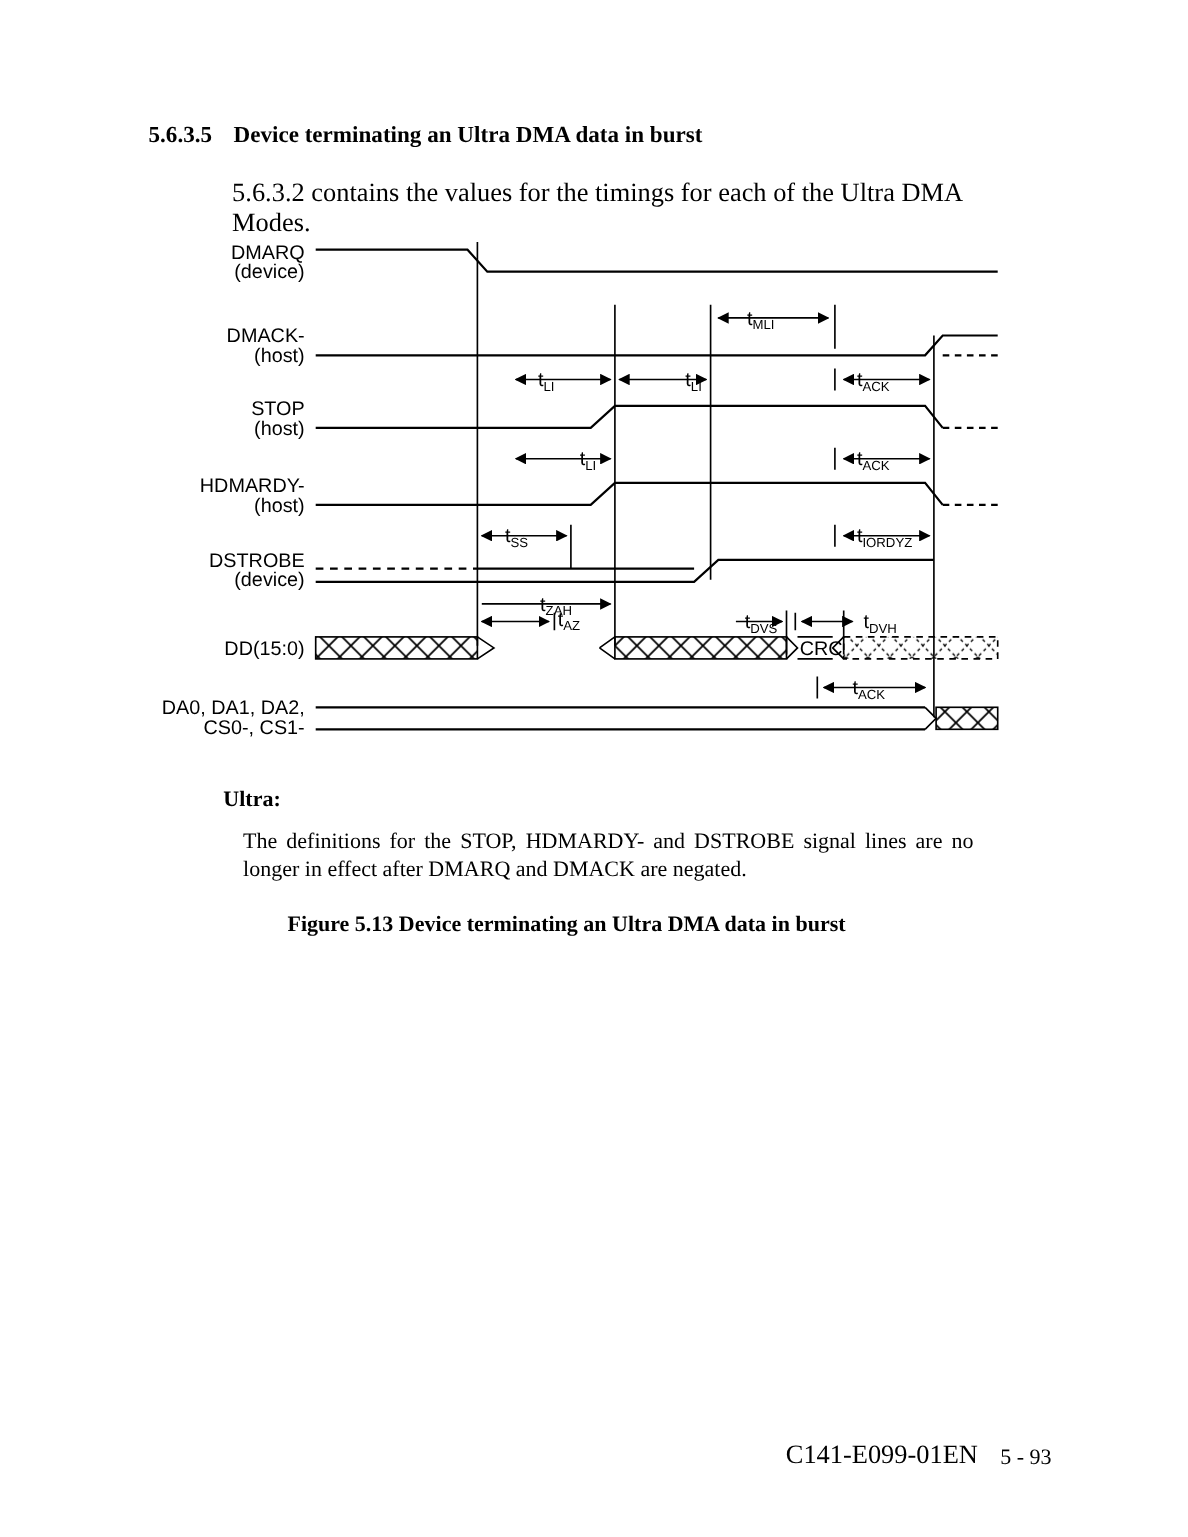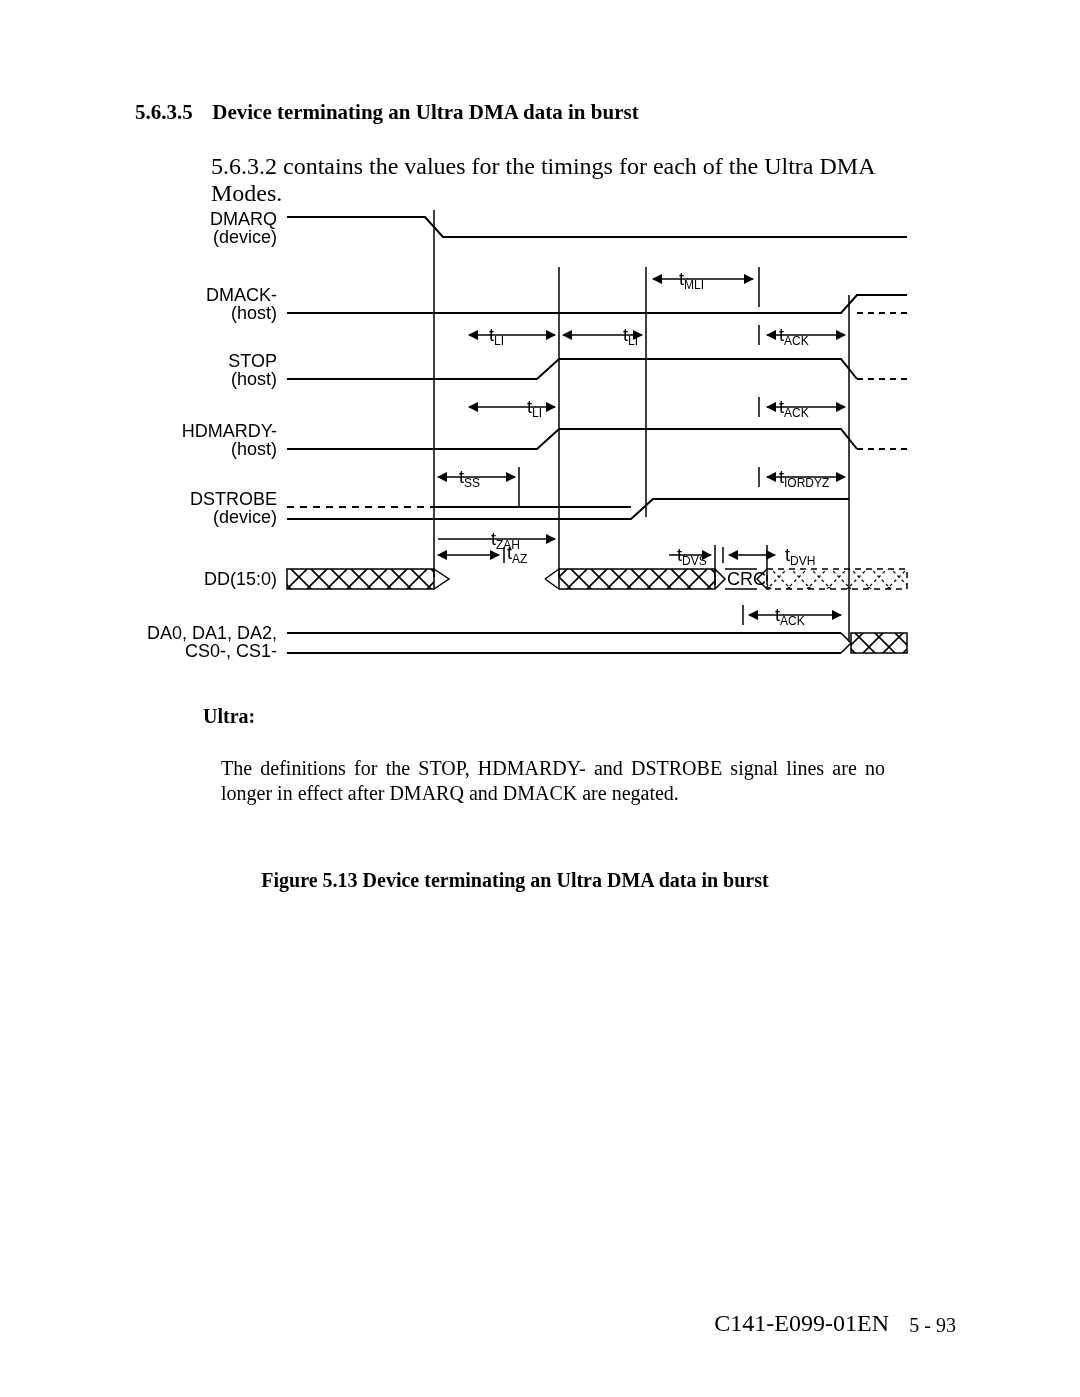--- a/index.html
+++ b/index.html
@@ -8,21 +8,21 @@
     background: #fff;
     font-family: "Times New Roman", Times, serif;
     color: #000;
     width: 1080px;
     height: 1397px;
     position: relative;
   }
   .page {
     position: absolute;
     left: 135px;
-    top: 100px;
+    top: 110px;
     width: 800px;
   }
   .heading {
     font-weight: bold;
     font-size: 21px;
   }
   .heading .num { display: inline-block; width: 72px; }
   .para {
     font-size: 24px;
     margin-top: 28px;
@@ -32,31 +32,31 @@
     margin-left: -6px;
   }
   .note-label {
     font-weight: bold;
     font-size: 20px;
     margin-top: 34px;
     margin-left: 68px;
   }
   .note-body {
     font-size: 20px;
-    margin-top: 28px;
+    margin-top: 14px;
     margin-left: 86px;
     width: 664px;
     text-align: justify;
     line-height: 1.25;
   }
   .figcap {
     font-weight: bold;
     font-size: 20px;
     text-align: center;
-    margin-top: 63px;
+    margin-top: 26px;
     width: 760px;
   }
   .footer-center {
     position: absolute;
     bottom: 60px;
     left: 0;
     width: 889px;
     text-align: right;
     font-size: 24px;
   }

